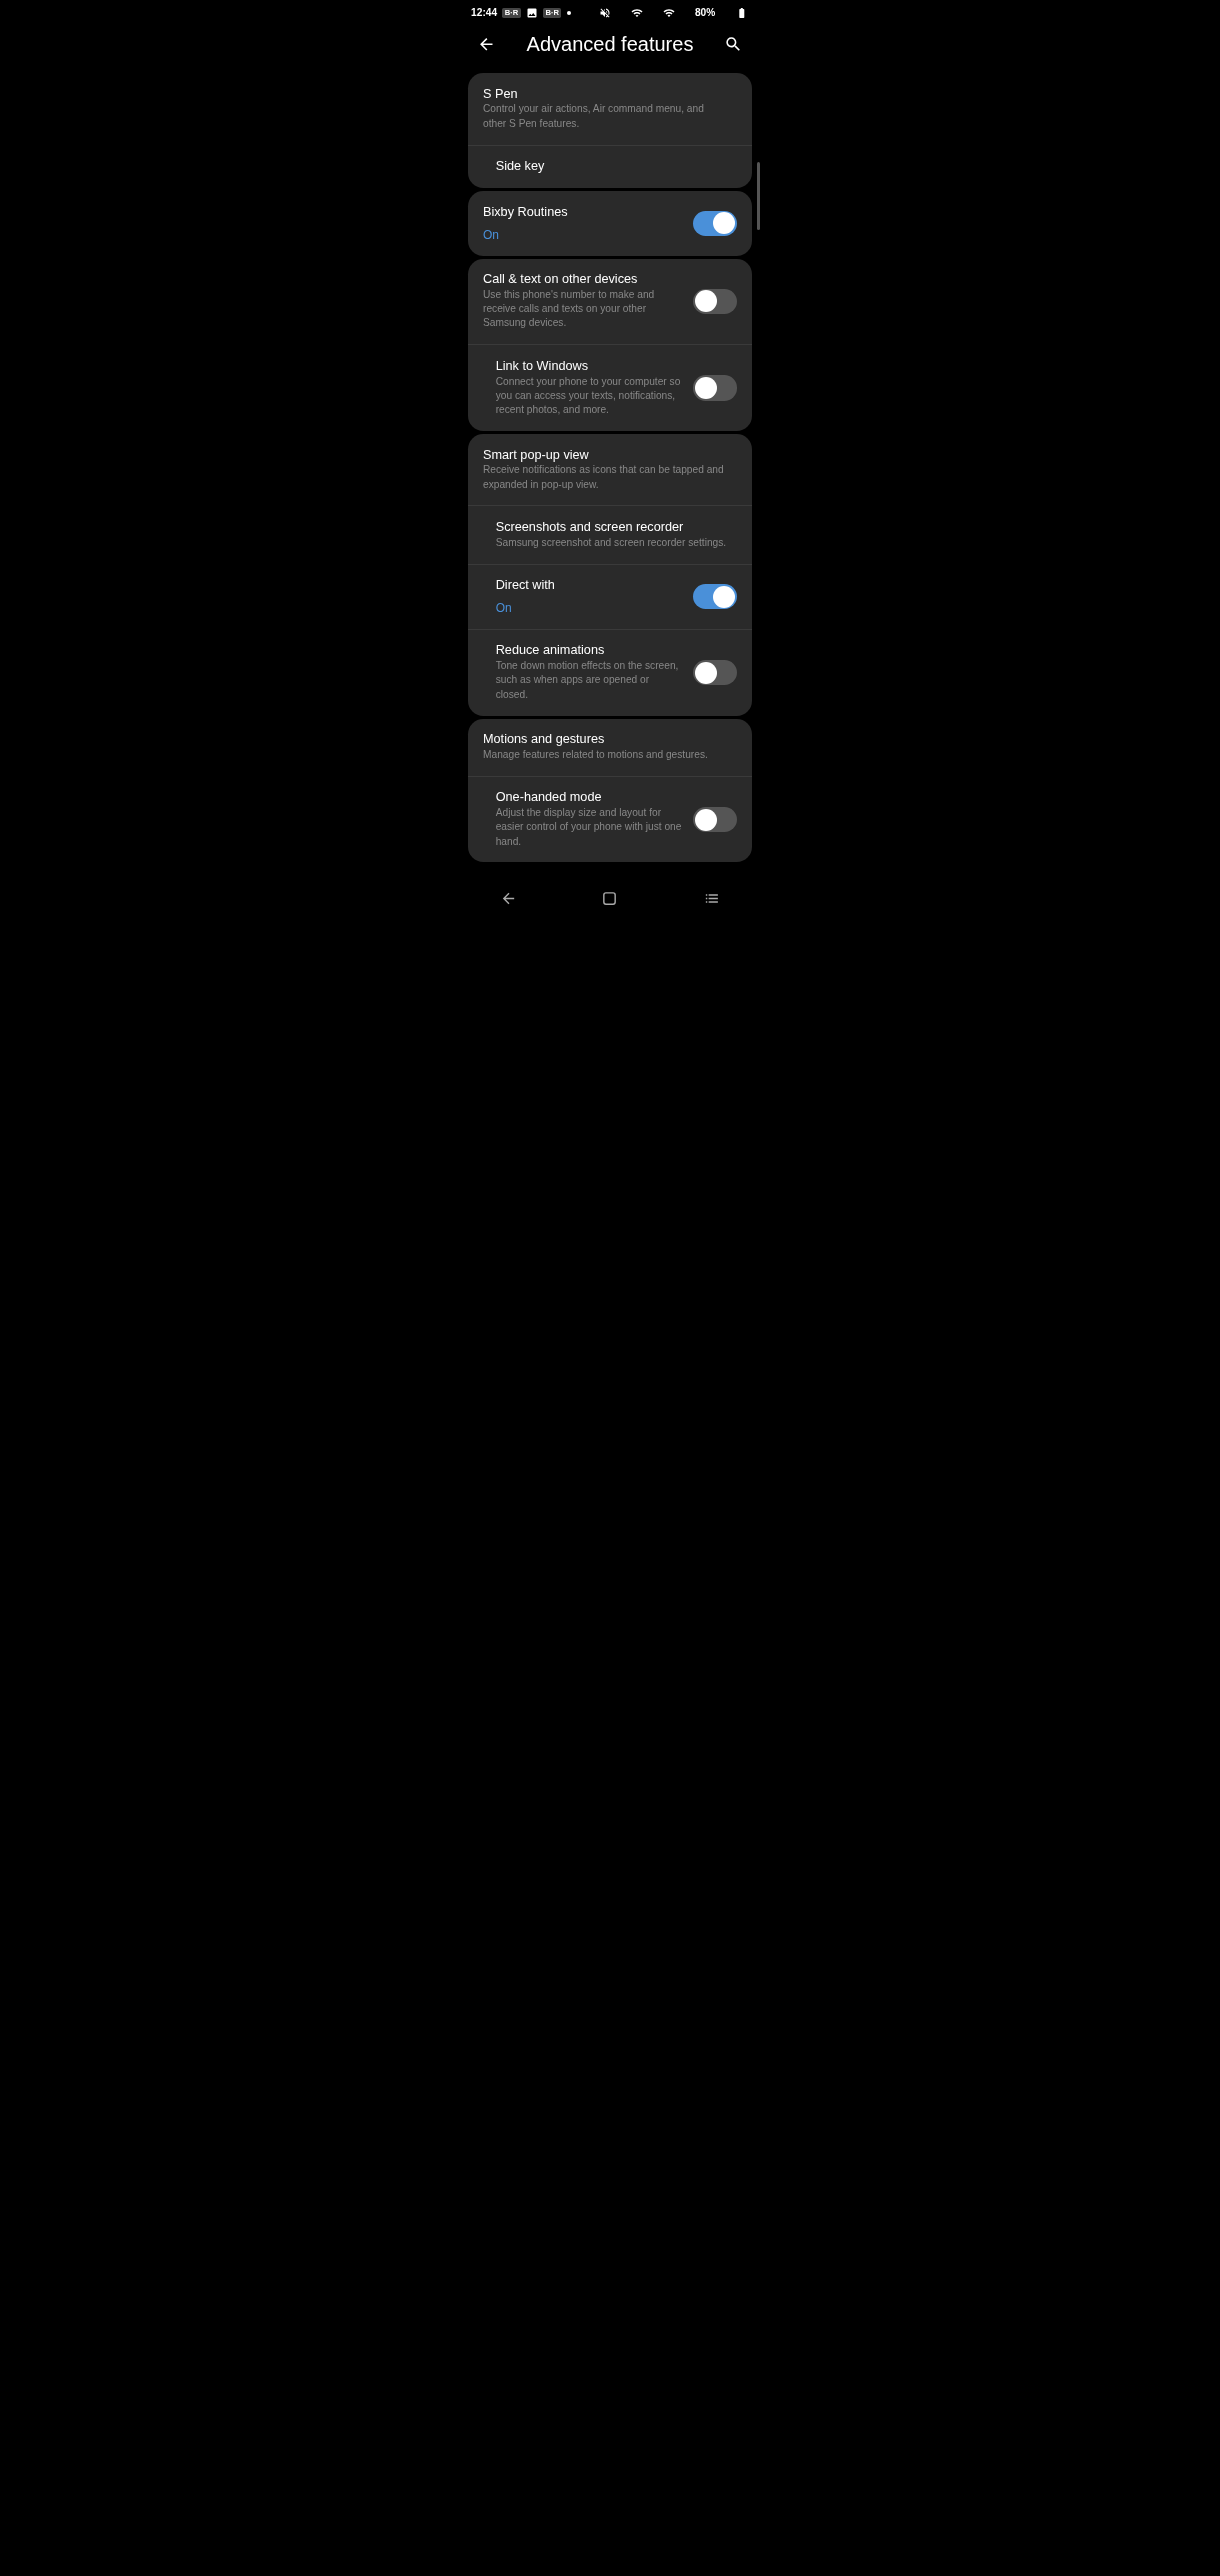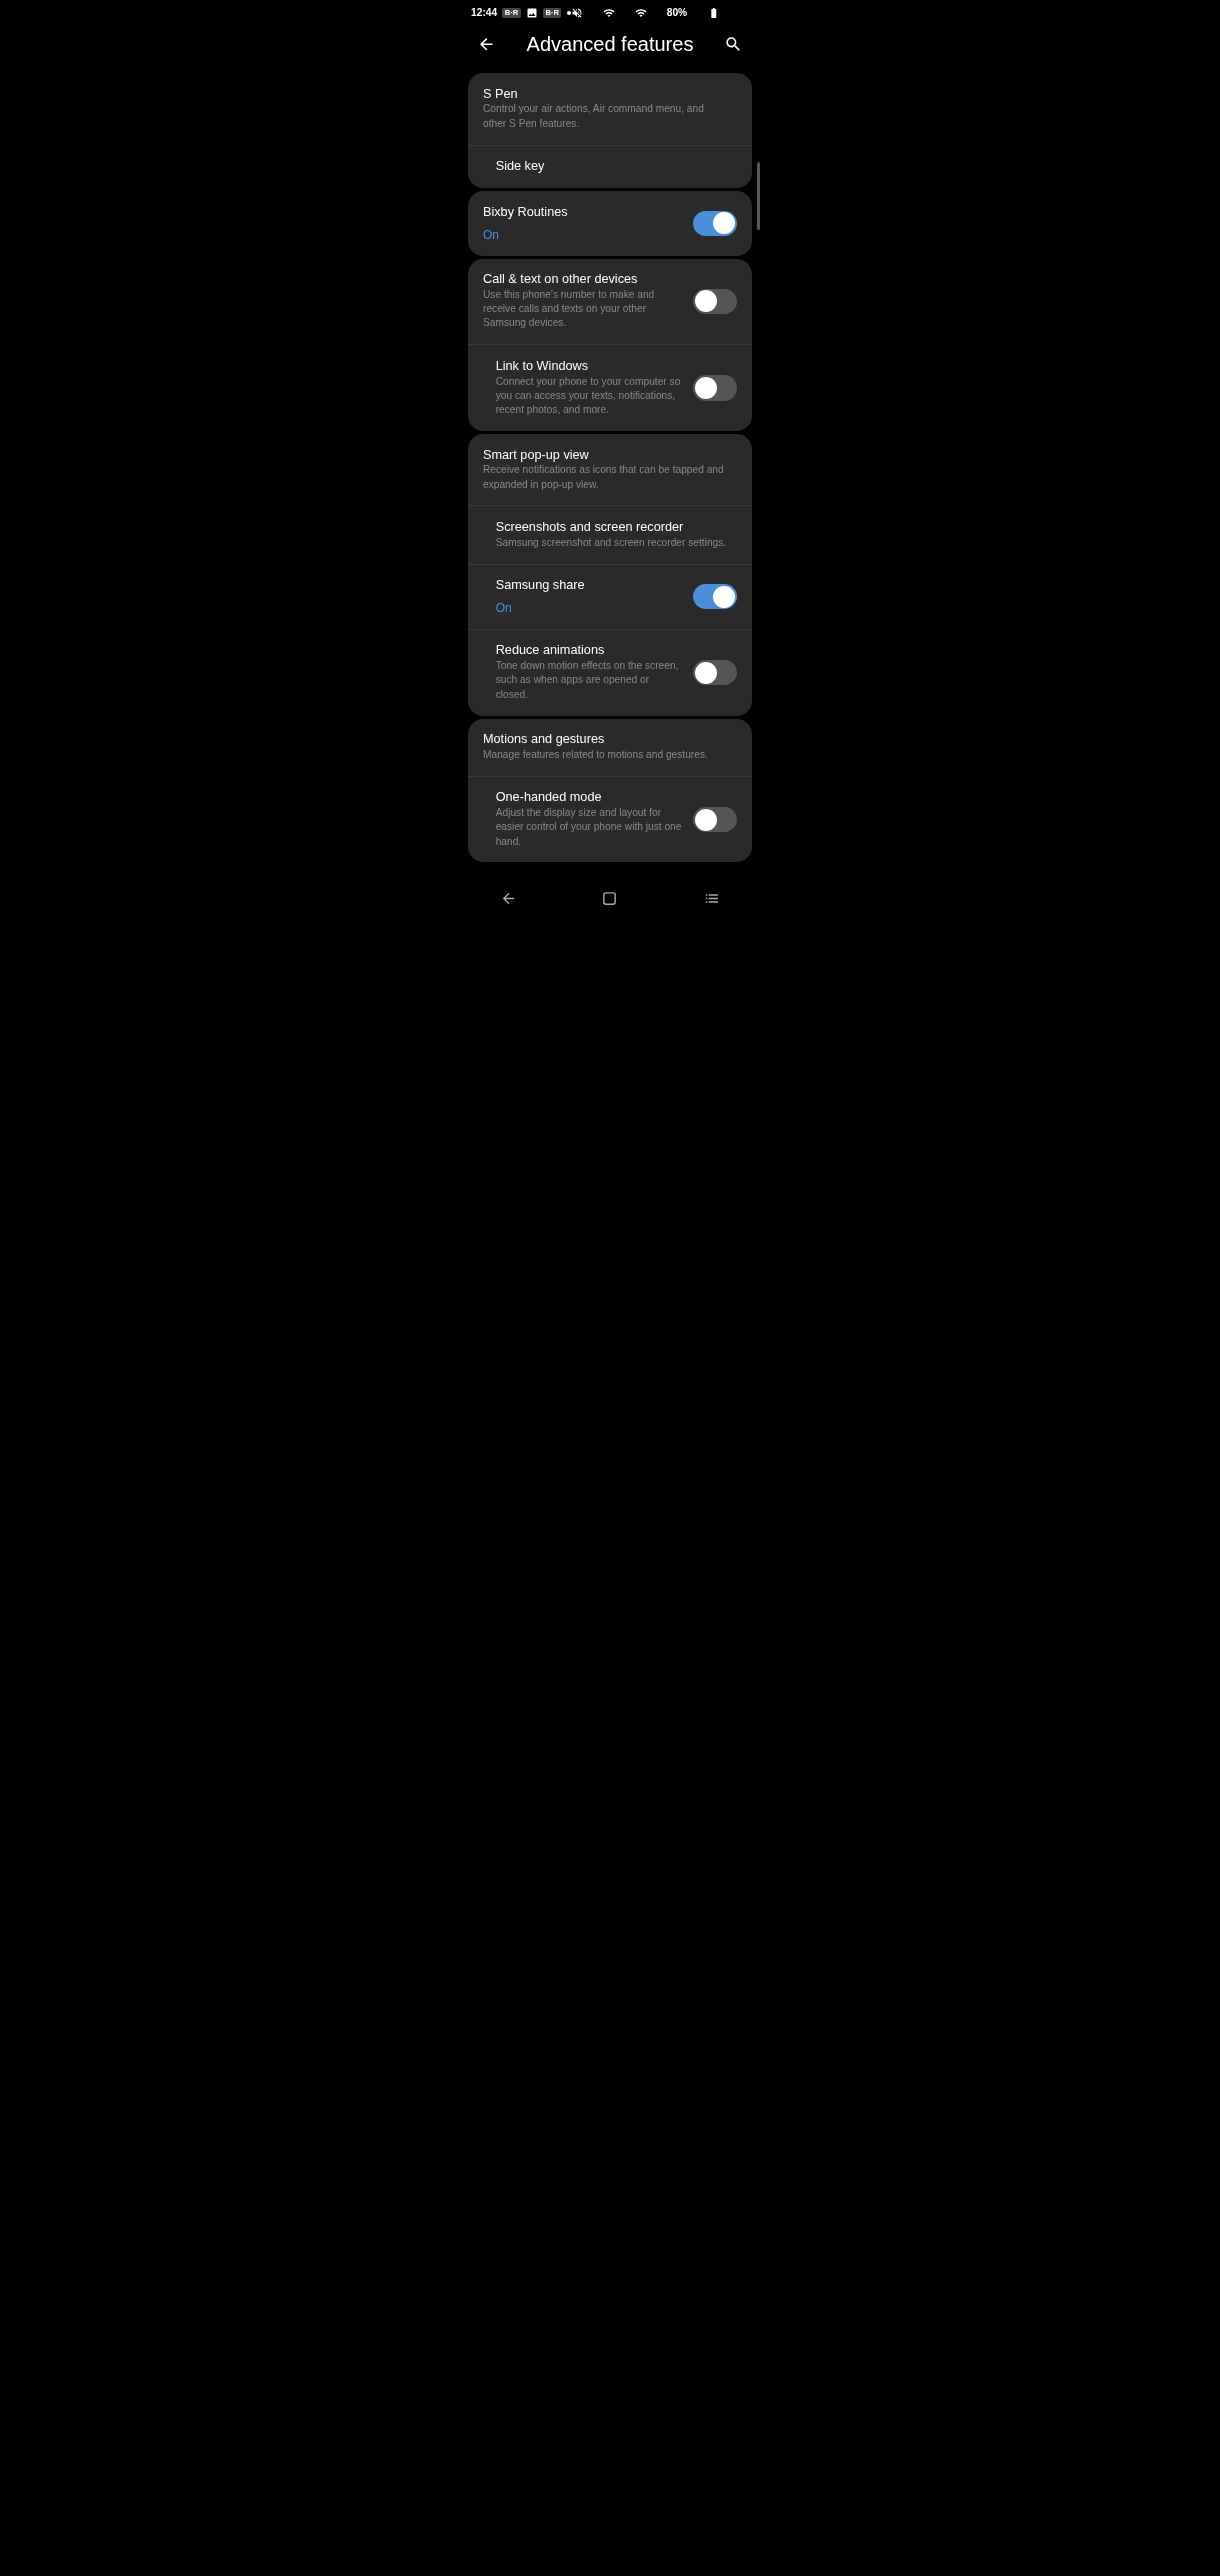--- a/index.html
+++ b/index.html
@@ -12,20 +12,21 @@
       width: 305px;
       min-height: 644px;
       margin: 0 auto;
       position: relative;
       overflow-x: hidden;
     }
 
     
     .status-bar {
       display: flex;
+      justify-content: space-between;
       align-items: center;
       padding: 6.8px 13.6px 3.4px;
       font-size: 10.2px;
       font-weight: 600;
       color: #fff;
     }
     .status-left {
       display: flex;
       align-items: center;
       gap: 5.1px;
@@ -299,21 +300,21 @@
       </div>
     </div>
     <div class="setting-item">
       <div class="setting-text">
         <div class="setting-title">Screenshots and screen recorder</div>
         <div class="setting-subtitle">Samsung screenshot and screen recorder settings.</div>
       </div>
     </div>
     <div class="setting-item">
       <div class="setting-text">
-        <div class="setting-title">Samsung share</div>
+        <div class="setting-title">Direct with</div>
         <div class="setting-status">On</div>
       </div>
       <div class="toggle on">
         <div class="toggle-knob"></div>
       </div>
     </div>
     <div class="setting-item">
       <div class="setting-text">
         <div class="setting-title">Reduce animations</div>
         <div class="setting-subtitle">Tone down motion effects on the screen, such as when apps are opened or closed.</div>

